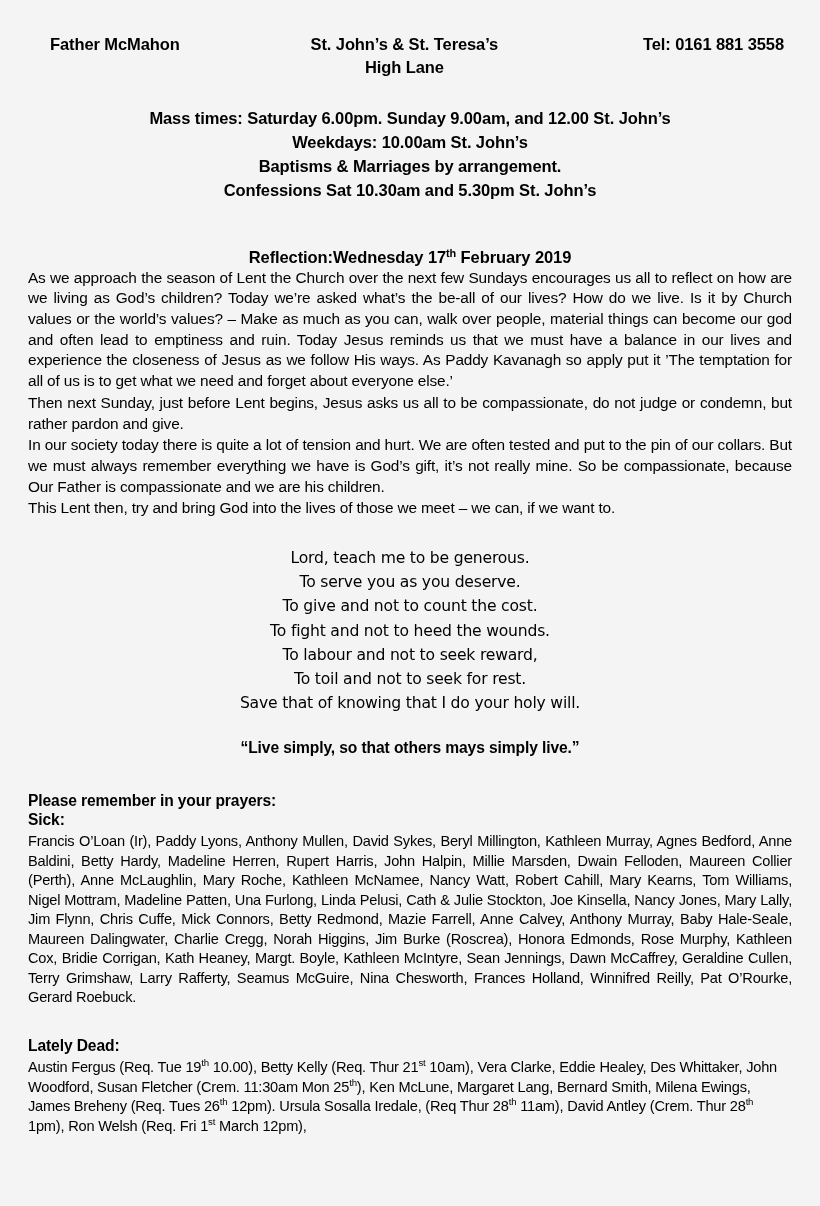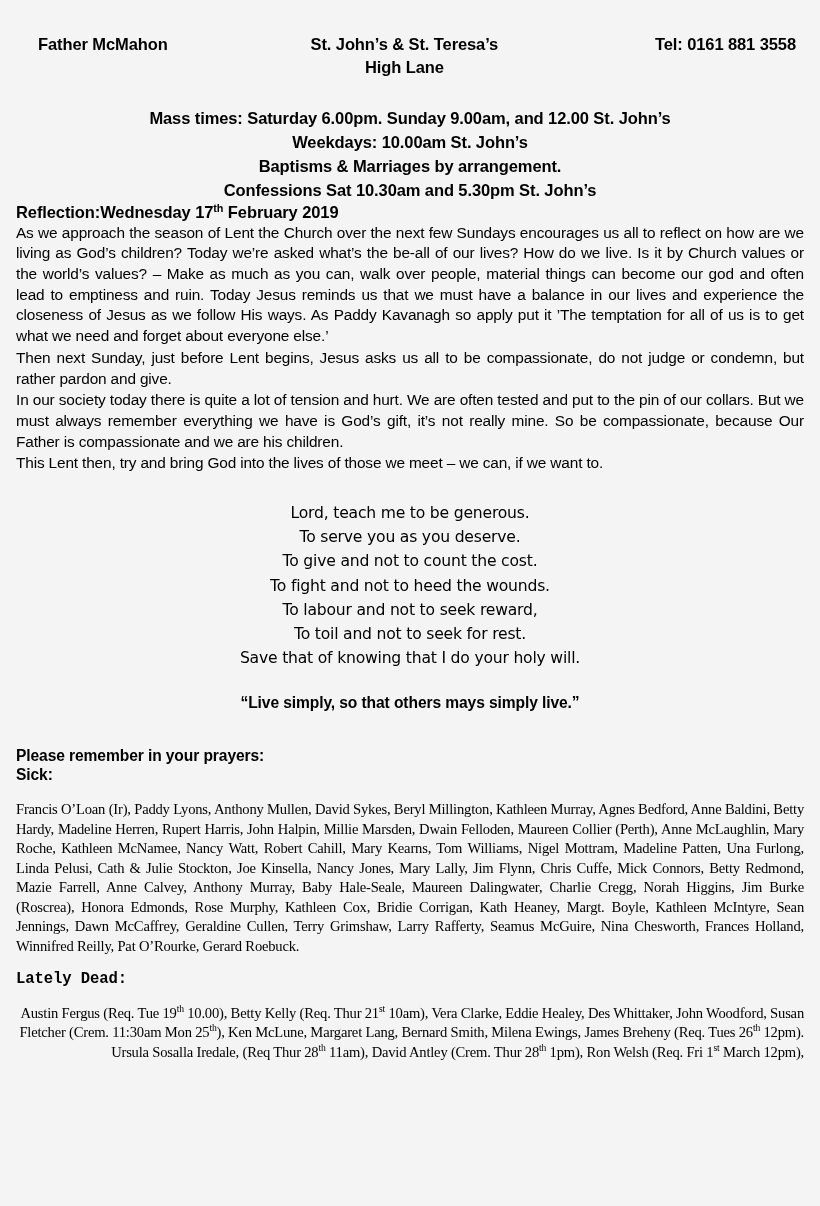--- a/index.html
+++ b/index.html
@@ -12,21 +12,21 @@
     font-family: "Liberation Sans", sans-serif;
     color: #000;
   }
   .page {
     position: relative;
     width: 820px;
     height: 1206px;
     margin: 0 auto;
     background: #f4f4f4;
     box-sizing: border-box;
-    padding: 0 16px;
+    padding: 0 28px;
     overflow: hidden;
   }
 
   
   .masthead {
     display: flex;
     align-items: flex-start;
     justify-content: space-between;
     padding-top: 33px;
     font-weight: bold;
@@ -56,22 +56,23 @@
     text-align: center;
     font-weight: bold;
     font-size: 16.5px;
     line-height: 1.45;
     letter-spacing: -0.1px;
   }
 
   
   .reflection-head {
     display: flex;
-    justify-content: flex-start;
+    justify-content: center;
     align-items: baseline;
+    margin-top: 45px;
     font-weight: bold;
     font-size: 16.5px;
     letter-spacing: -0.1px;
   }
   .reflection-head .right { white-space: nowrap; }
 
   .body-text {
     font-size: 15.4px;
     line-height: 1.345;
     text-align: justify;
@@ -112,26 +113,25 @@
     letter-spacing: -0.1px;
   }
   .prayers-head { margin-top: 35px; }
   .sick-head { margin-top: 1px; }
 
   .names {
     font-size: 14.6px;
     line-height: 1.335;
     text-align: justify;
     letter-spacing: -0.2px;
-    margin-top: 16px;
-    font-family: Liberation Serif, serif;
+    margin-top: 3px;
   }
-  .names.flush { text-align: right; }
+  .names.flush { text-align: left; }
 
-  .lately-head { margin-top: 14px; font-family: Liberation Mono, monospace; }
+  .lately-head { margin-top: 30px; }
 </style>
 </head>
 <body>
 
 <div class="page">
 
   <div class="masthead">
     <div class="masthead-left">Father McMahon</div>
     <div class="masthead-center">
       <div>St. John’s &amp; St. Teresa’s</div>

